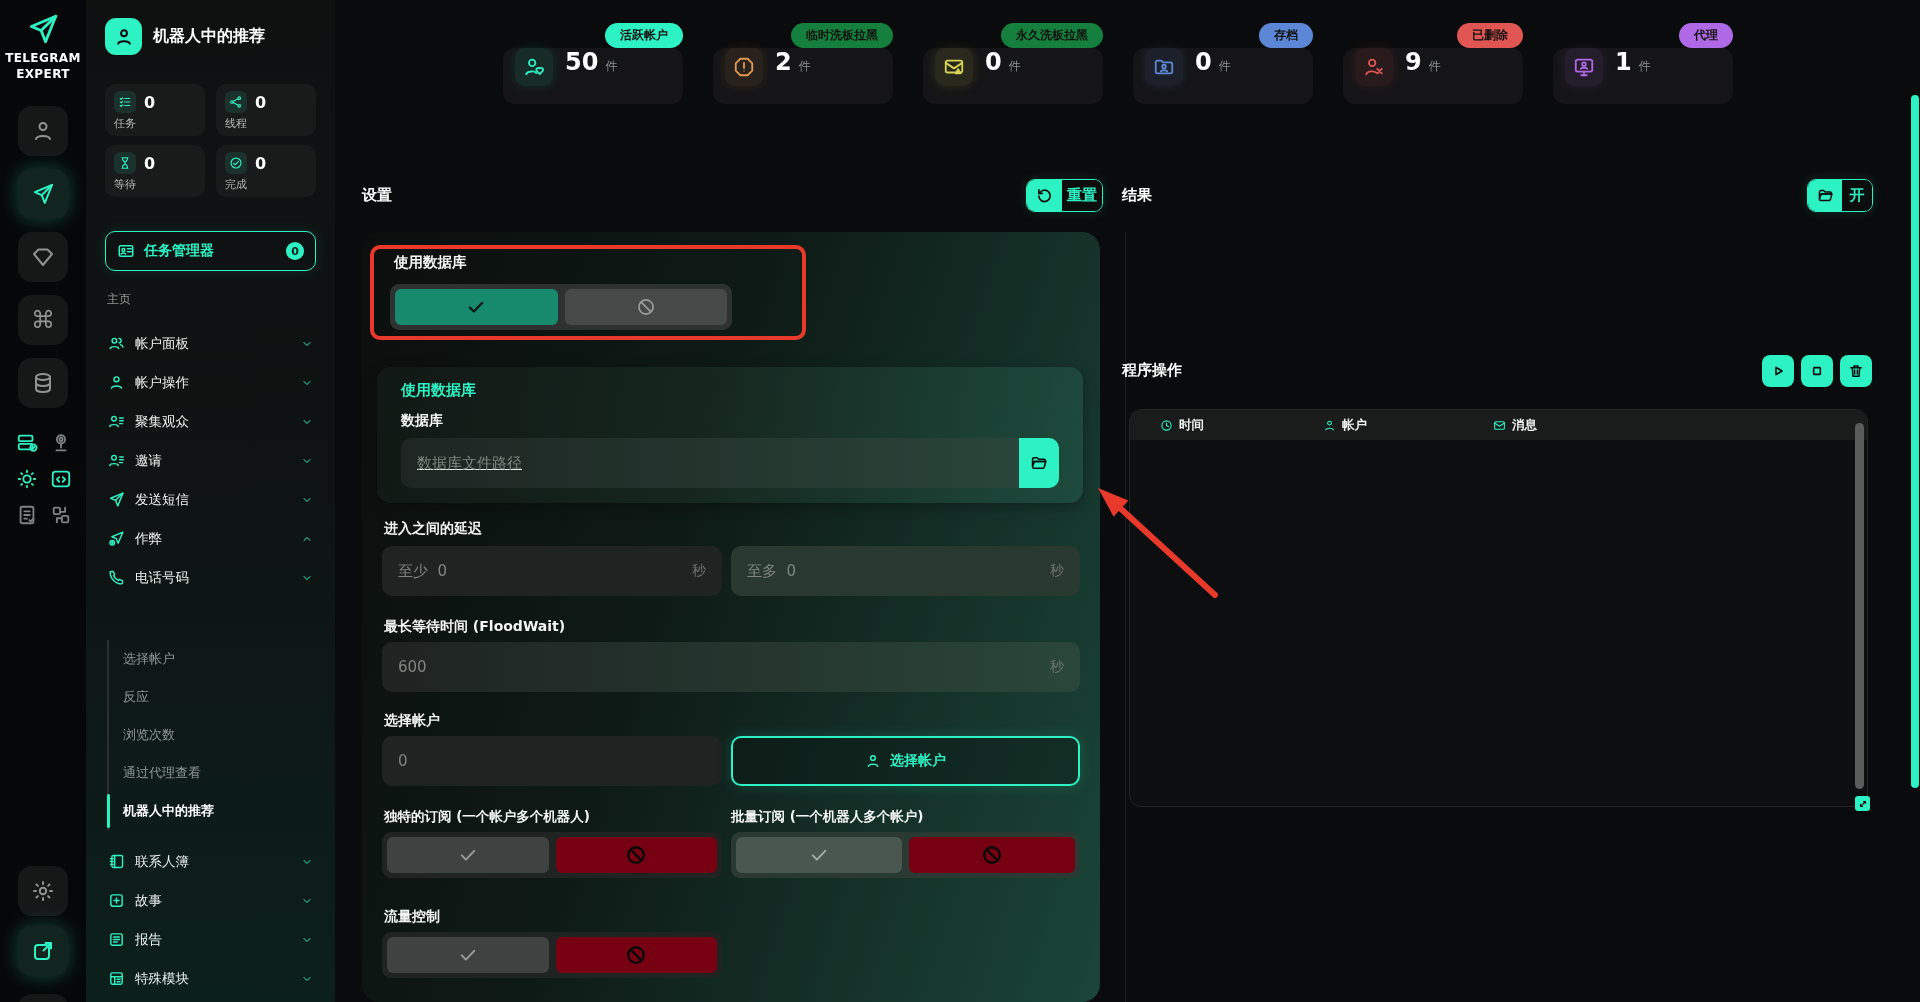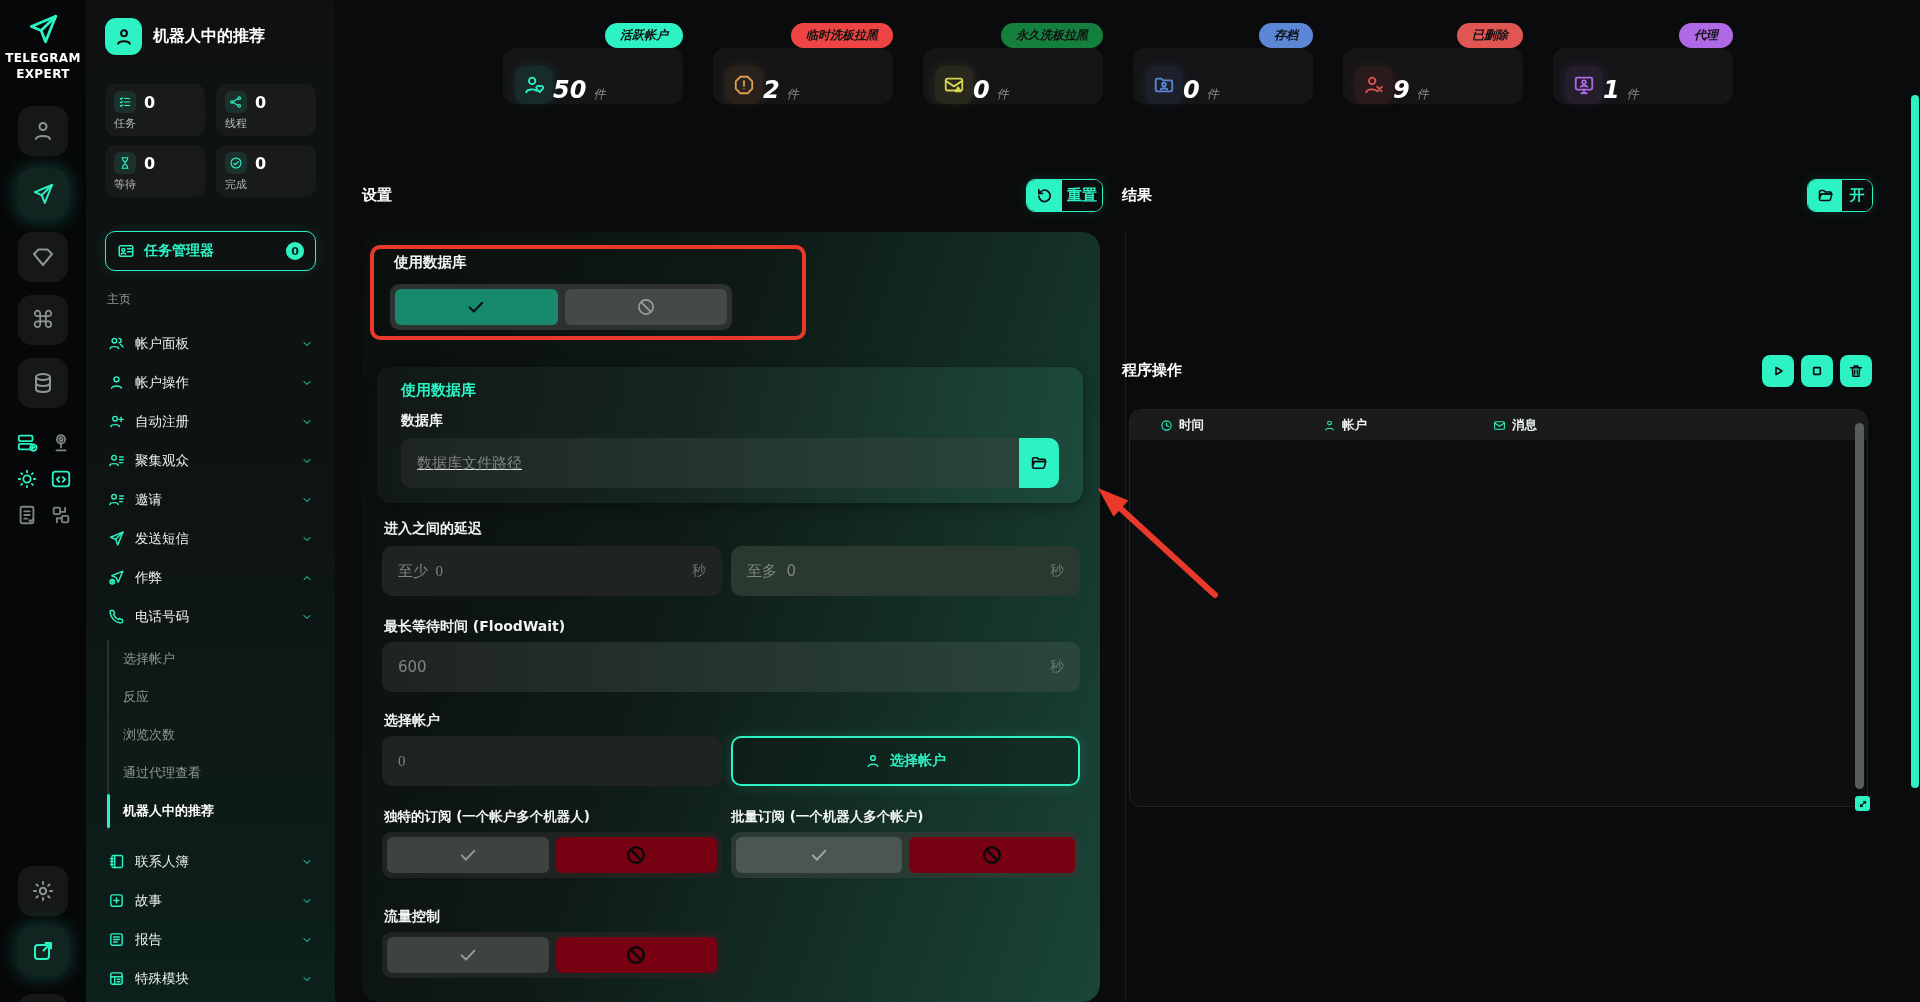--- a/index.html
+++ b/index.html
@@ -59,29 +59,29 @@
   .sb-sub-item { position:relative; height:38px; display:flex; align-items:center;
     color:#8e9693; font-size:13px; cursor:pointer; }
   .sb-sub-item.active { color:#ffffff; font-weight:bold; }
   .sb-sub-item.active::before { content:""; position:absolute; left:-16px; top:2px; width:3px;
     height:34px; background:#2df2c4; border-radius:2px; }
   .sb-menu2 { position:absolute; left:19px; top:842px; width:211px; list-style:none; }
 
   
   .cards { position:absolute; left:503px; top:23px; display:flex; gap:30px; }
   .card { position:relative; width:180px; height:56px; margin-top:25px; background:#151517;
-    border-radius:12px; display:flex; align-items:flex-end; gap:0; padding:0 12px;font-style:italic; }
+    border-radius:12px; display:flex; align-items:flex-start; gap:12px; padding:0 12px; }
   .card-badge { position:absolute; right:0; top:-25px; height:25px; border-radius:13px;
     padding:0 15px; font-size:12px; font-weight:bold; color:#101111; display:flex; align-items:center; }
   .card-icon { width:38px; height:38px; border-radius:10px; display:flex; align-items:center; justify-content:center; }
   .card-num { display:flex; align-items:baseline; }
   .card-value { font-size:24px; font-weight:bold; color:#fff; }
   .card-unit { font-size:12px; color:#8a908e; margin-left:7px; }
   .t-teal   .card-badge{background:#2df2c4;} .t-teal   .card-icon{background:rgba(45,242,196,.10); color:#2df2c4; box-shadow:0 0 12px rgba(45,242,196,.12);}
-  .t-orange .card-badge{background:#ef4444;} .t-orange .card-icon{background:rgba(222,155,81,.10); color:#de9b51; box-shadow:0 0 12px rgba(222,155,81,.12);}
+  .t-orange .card-badge{background:#15803d;} .t-orange .card-icon{background:rgba(222,155,81,.10); color:#de9b51; box-shadow:0 0 12px rgba(222,155,81,.12);}
   .t-yellow .card-badge{background:#15803d;} .t-yellow .card-icon{background:rgba(216,211,81,.10); color:#d8d351; box-shadow:0 0 12px rgba(216,211,81,.12);}
   .t-blue   .card-badge{background:#5c87d6;} .t-blue   .card-icon{background:rgba(92,135,214,.10); color:#5c87d6; box-shadow:0 0 12px rgba(92,135,214,.12);}
   .t-red    .card-badge{background:#e15552;} .t-red    .card-icon{background:rgba(225,85,82,.10); color:#e15552; box-shadow:0 0 12px rgba(225,85,82,.12);}
   .t-purple .card-badge{background:#b069e6;} .t-purple .card-icon{background:rgba(176,105,230,.10); color:#b069e6; box-shadow:0 0 12px rgba(176,105,230,.12);}
 
   
   .sec-label { position:absolute; font-size:15px; font-weight:bold; color:#fff; }
   .split-btn { position:absolute; height:33px; display:flex; border:1.5px solid #2df2c4;
     border-radius:9px; overflow:hidden; cursor:pointer; box-shadow:0 0 12px rgba(45,242,196,.15); }
   .split-l { background:#2df2c4; color:#0a0b0c; display:flex; align-items:center; justify-content:center; }
@@ -114,21 +114,21 @@
   .db-inputrow input { flex:1; background:transparent; border:none; outline:none; color:#d7dcda;
     font-size:15px; padding:0 16px; font-family:inherit; }
   .folder-btn { width:40px; background:#2df2c4; color:#0a0b0c; border:none; display:flex;
     align-items:center; justify-content:center; cursor:pointer; }
   input::placeholder { color:#7f8682; opacity:1; }
 
   .field { position:absolute; height:50px; border-radius:10px; display:flex; align-items:center; overflow:hidden; }
   .field input { flex:1; background:transparent; border:none; outline:none; color:#d7dcda;
     font-size:15px; padding:0 16px; font-family:inherit; min-width:0; }
   .suffix { color:#6f7673; font-size:14px; padding-right:16px; }
-  .f-dark { background:#1f2322;font-family:Liberation Serif, serif; }
+  .f-dark { background:#1f2322; }
   .f-green { background:#29392f; }
   .f-grad { background:linear-gradient(90deg,#1f2322 0%,#2a463a 100%); }
 
   .sel-btn { position:absolute; height:50px; border:2px solid #2df2c4; border-radius:10px;
     background:rgba(10,16,14,.35); color:#2df2c4; font-size:14px; font-weight:bold;
     display:flex; align-items:center; justify-content:center; gap:9px; cursor:pointer;
     box-shadow:0 0 14px rgba(45,242,196,.18); }
 
   
   .divider { position:absolute; left:1125px; top:232px; width:1px; height:770px; background:#1c1f1e; }
@@ -363,34 +363,20 @@
       <span>帐户操作</span>
       <span class="chev">
           <svg width="12" height="12" viewBox="0 0 24 24" class="ic">
             <path d="M6 9l6 6 6-6"></path>
           </svg>
         </span>
     </li>
     <li class="sb-item">
       <span class="mi">
           <svg width="17" height="17" viewBox="0 0 24 24" class="ic">
-            <circle cx="10" cy="8" r="3.2"></circle>
-            <path d="M4 19c1-3.5 11-3.5 12 0M18.5 6v6M15.5 9h6"></path>
-          </svg>
-        </span>
-      <span>自动注册</span>
-      <span class="chev">
-          <svg width="12" height="12" viewBox="0 0 24 24" class="ic">
-            <path d="M6 9l6 6 6-6"></path>
-          </svg>
-        </span>
-    </li>
-    <li class="sb-item">
-      <span class="mi">
-          <svg width="17" height="17" viewBox="0 0 24 24" class="ic">
             <circle cx="8.5" cy="8" r="3.2"></circle>
             <path d="M2.5 19c1-3.5 11-3.5 12 0M16.5 7h5M16.5 11h5M16.5 15h4"></path>
           </svg>
         </span>
       <span>聚集观众</span>
       <span class="chev">
           <svg width="12" height="12" viewBox="0 0 24 24" class="ic">
             <path d="M6 9l6 6 6-6"></path>
           </svg>
         </span>

